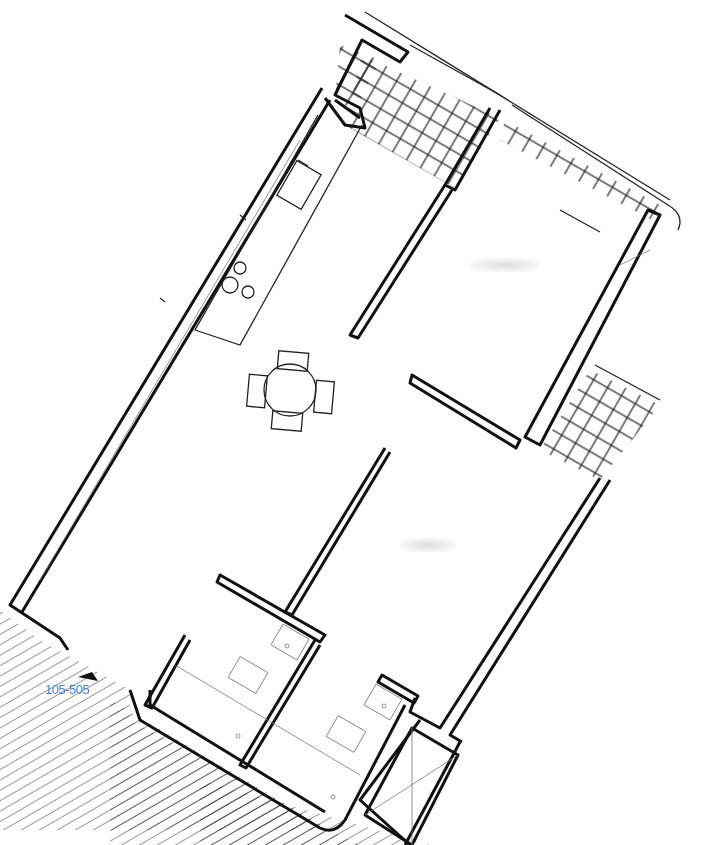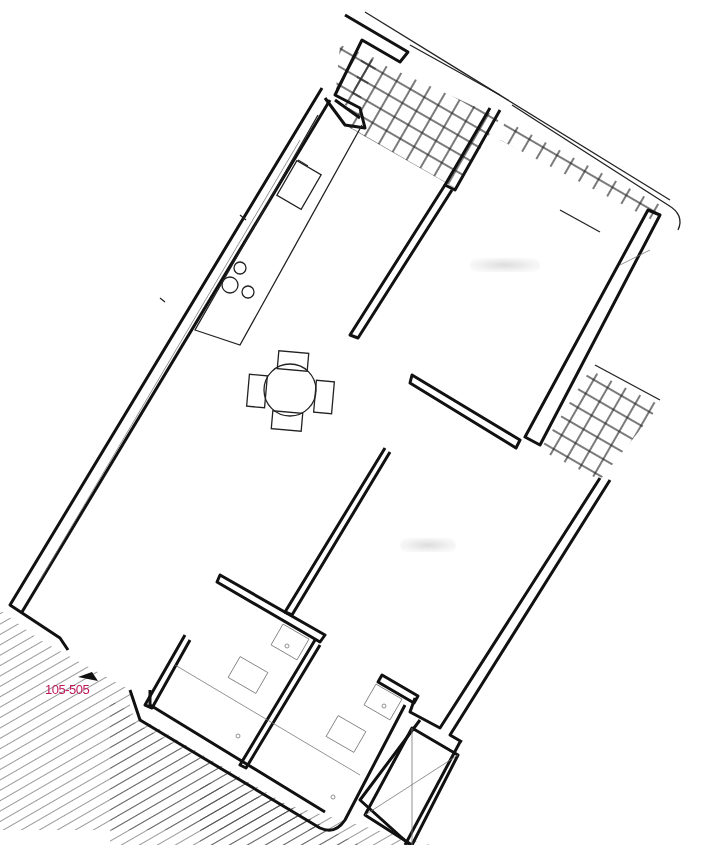--- a/index.html
+++ b/index.html
@@ -2,21 +2,21 @@
 <html><head>
 <meta charset="utf-8">
 <style>
   html,body{margin:0;padding:0;background:#fff;}
   body{width:703px;height:845px;overflow:hidden;position:relative;font-family:"Liberation Sans",sans-serif;}
   #plan{position:absolute;left:0;top:0;width:703px;height:845px;}
   .wall{fill:none;stroke:#111;stroke-width:3;stroke-linejoin:round;}
   .thin{fill:none;stroke:#222;stroke-width:1.3;}
   .hair{fill:none;stroke:#777;stroke-width:0.8;}
   .hatch{stroke:#333;stroke-width:1;}
-  .label{position:absolute;font-size:13px;color:#be185d;letter-spacing:-0.5px;}
+  .label{position:absolute;font-size:13px;color:#3b82f6;letter-spacing:-0.5px;}
   .blur{position:absolute;width:70px;height:14px;background:radial-gradient(ellipse,#ddd 0%,#f4f4f4 60%,transparent 100%);border-radius:7px;}
 </style>
 </head>
 <body>
 
 <svg id="plan" viewBox="0 0 703 845" xmlns="http://www.w3.org/2000/svg">
   <defs>
     <pattern id="hatchpat" patternUnits="userSpaceOnUse" width="9" height="9" patternTransform="rotate(60)">
       <line x1="0" y1="0" x2="0" y2="9" class="hatch"></line>
     </pattern>

